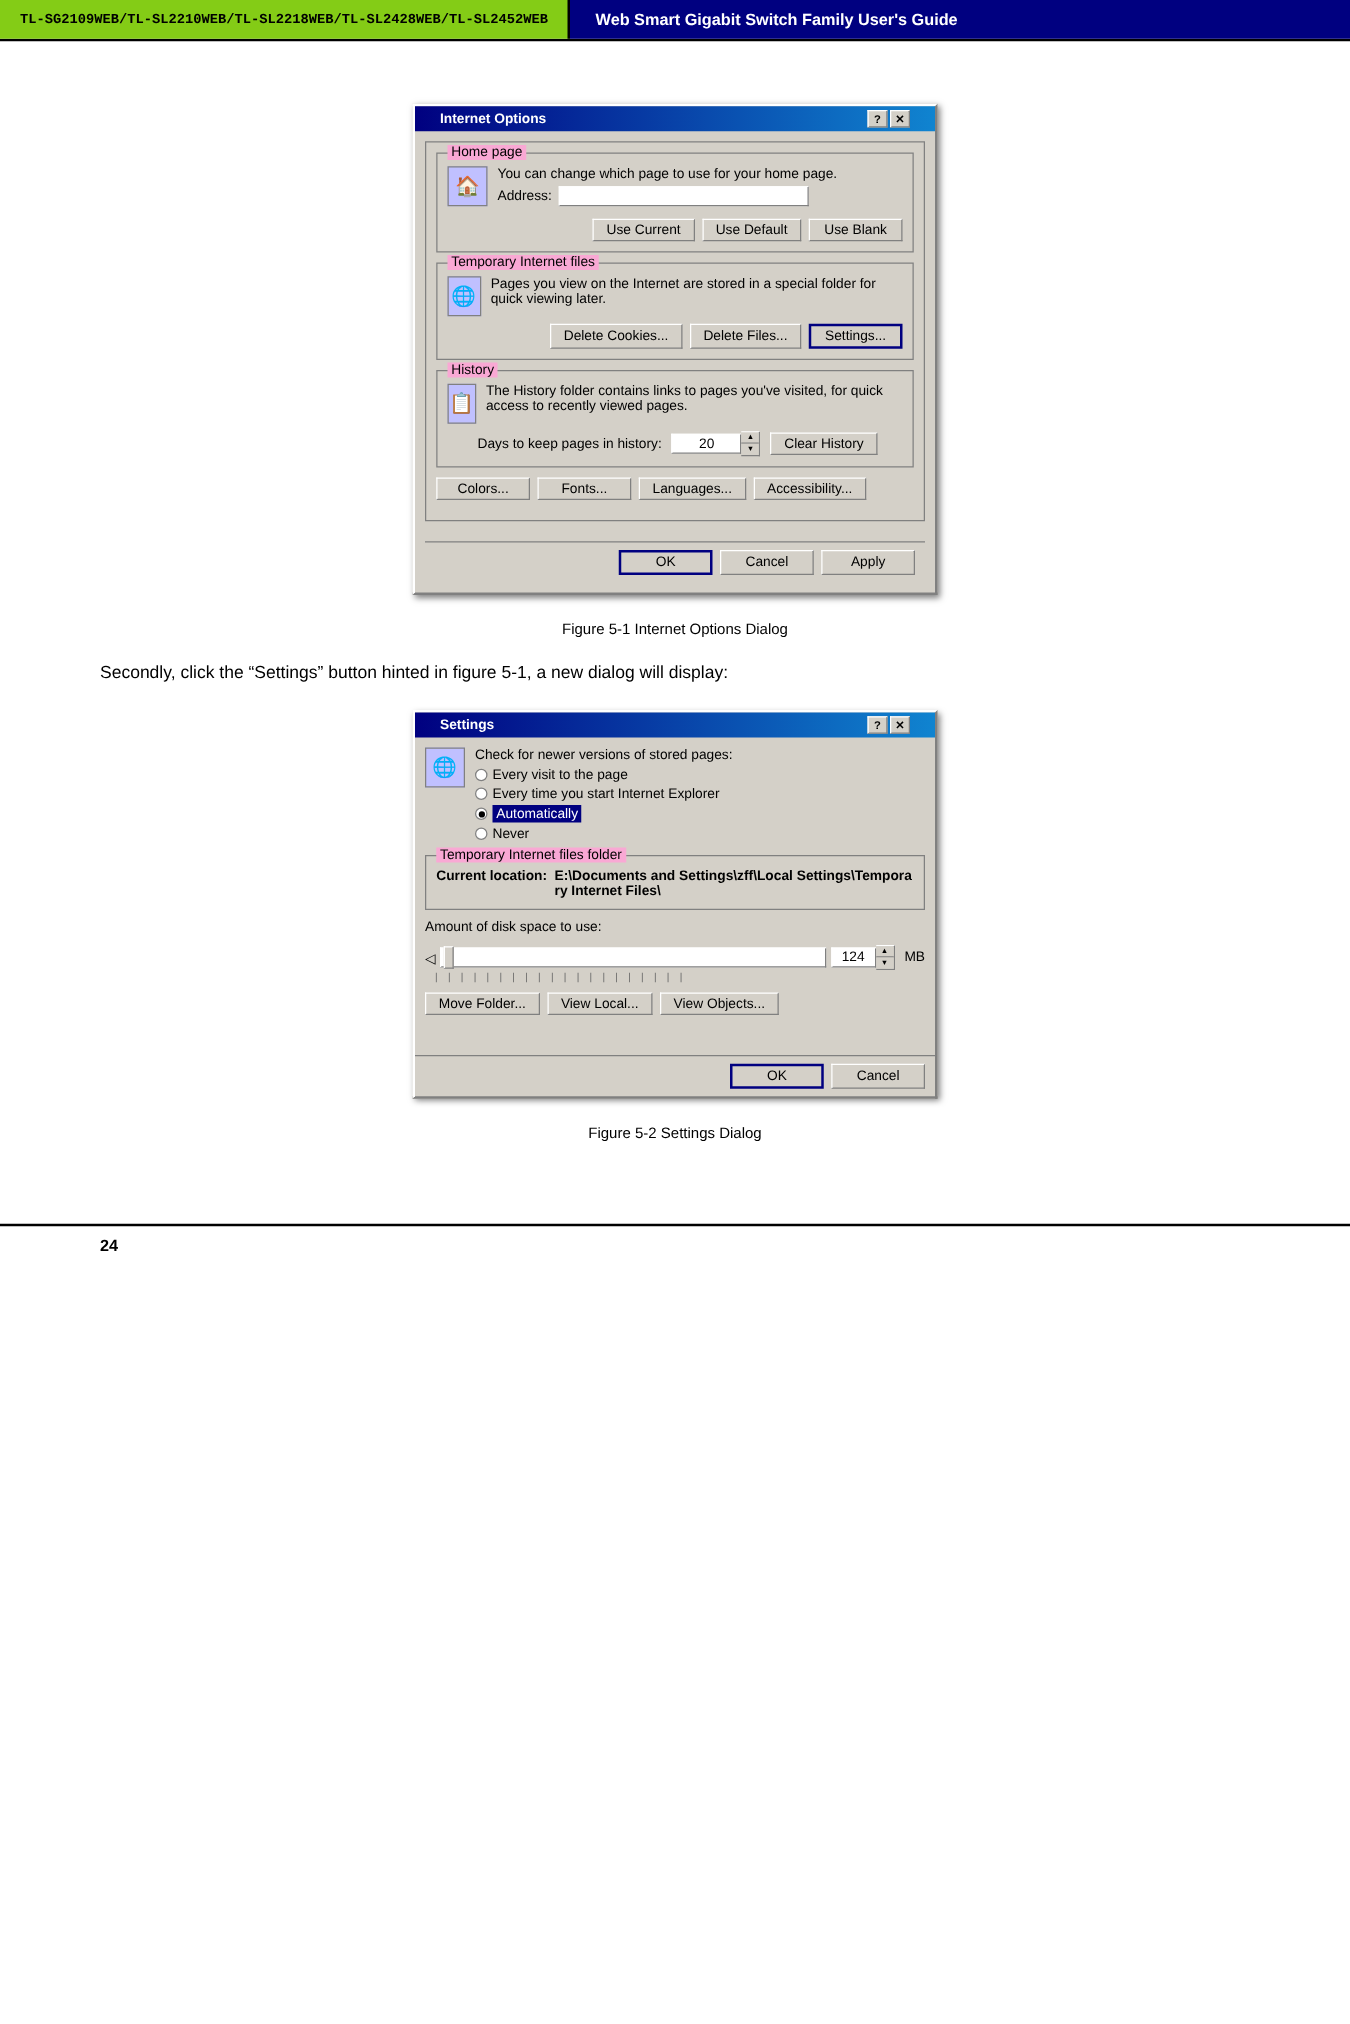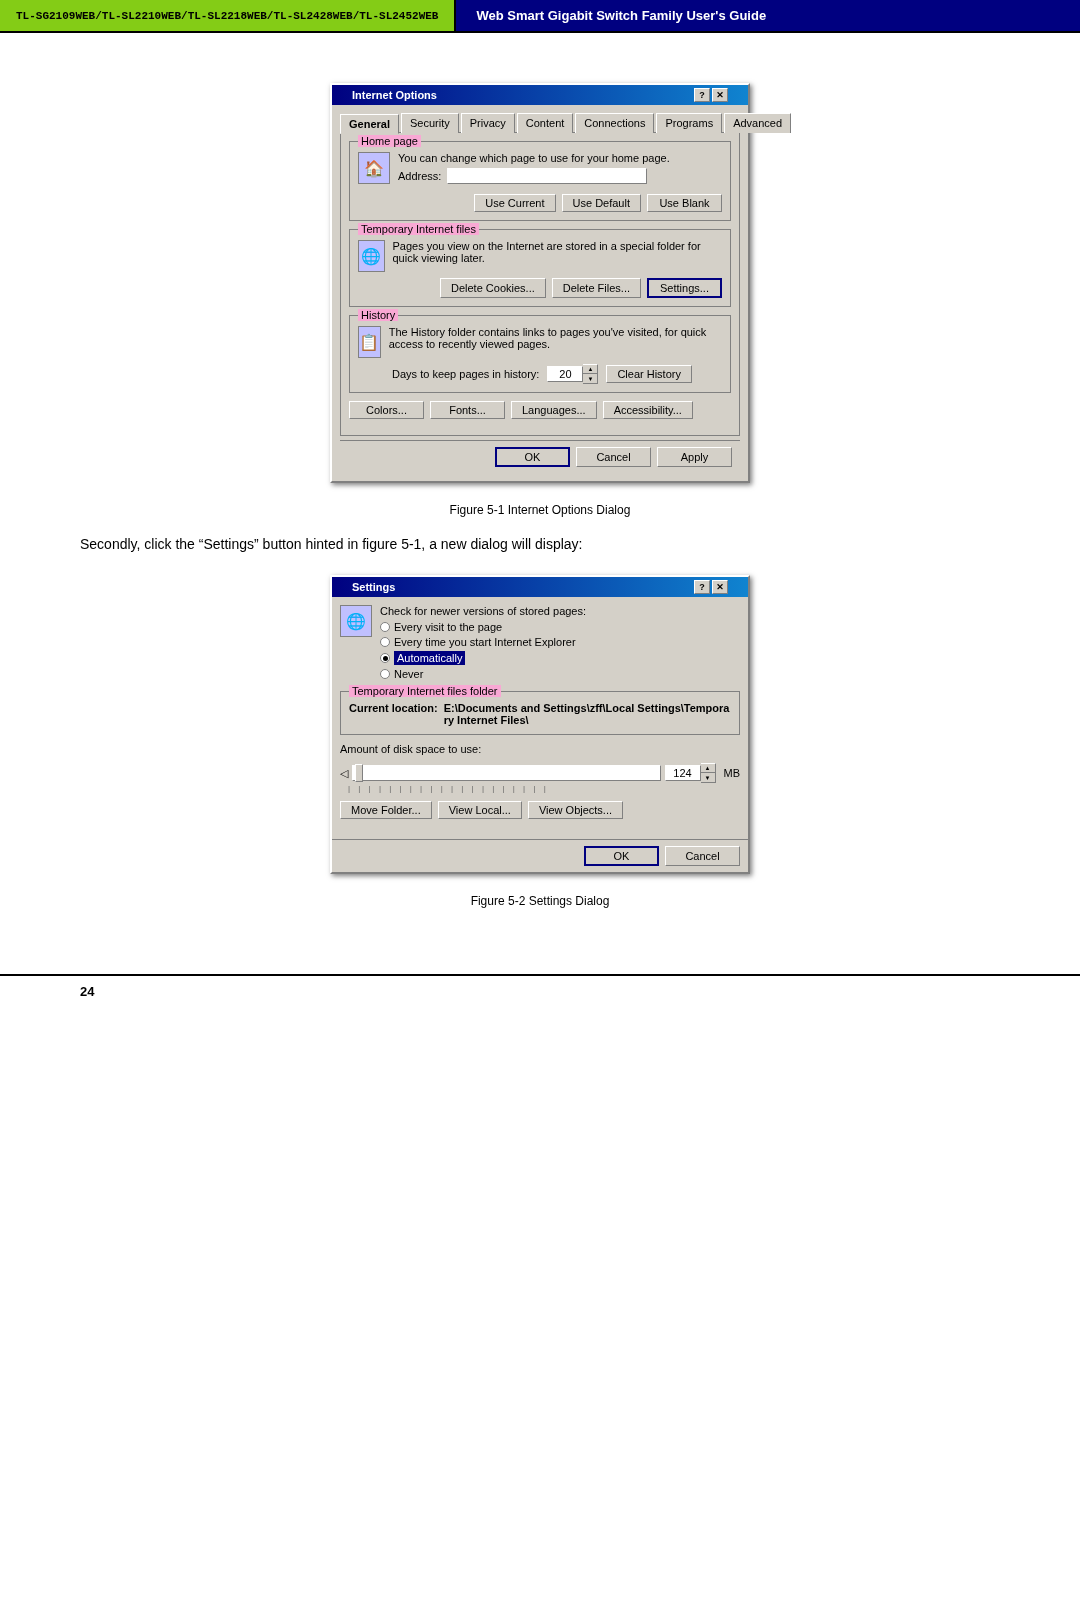--- a/index.html
+++ b/index.html
@@ -210,21 +210,21 @@
       margin-top: 6px;
       padding-left: 40px;
     }
 
     
     .spinbox {
       display: flex;
       align-items: center;
     }
     .spinbox-input {
-      width: 36px;
+      width: 56px;
       border: 1px solid #808080;
       border-top: 1px solid #fff;
       border-left: 1px solid #fff;
       background: #fff;
       padding: 1px 2px;
       font-size: 11px;
       text-align: center;
     }
     .spinbox-arrows {
       display: flex;
@@ -340,21 +340,21 @@
       padding-left: 8px;
       margin-top: 1px;
     }
 
     .dialog-footer {
       display: flex;
       justify-content: flex-end;
       gap: 6px;
       padding: 6px 8px;
       border-top: 1px solid #808080;
-      margin-top: 4px;
+      margin-top: 16px;
     }
 
     .highlighted-btn {
       border: 2px solid #000080;
     }
   </style>
 </head>
 <body>
 
 <div class="header-bar">
@@ -373,29 +373,20 @@
 
       <div class="dialog-titlebar">
         <span>Internet Options</span>
         <div class="dialog-titlebar-buttons">
           <div class="titlebar-btn">?</div>
           <div class="titlebar-btn">✕</div>
         </div>
       </div>
 
       <div class="dialog-body">
-        <div class="tabs-container">
-          <div class="tab active">General</div>
-          <div class="tab">Security</div>
-          <div class="tab">Privacy</div>
-          <div class="tab">Content</div>
-          <div class="tab">Connections</div>
-          <div class="tab">Programs</div>
-          <div class="tab">Advanced</div>
-        </div>
 
         <div class="tab-content">
 
           <div class="group-box">
             <span class="group-box-title">Home page</span>
             <div class="group-content">
               <div class="row-with-icon">
                 <div class="icon-ie">🏠</div>
                 <div>
                   <div style="margin-bottom:4px;">You can change which page to use for your home page.</div>

